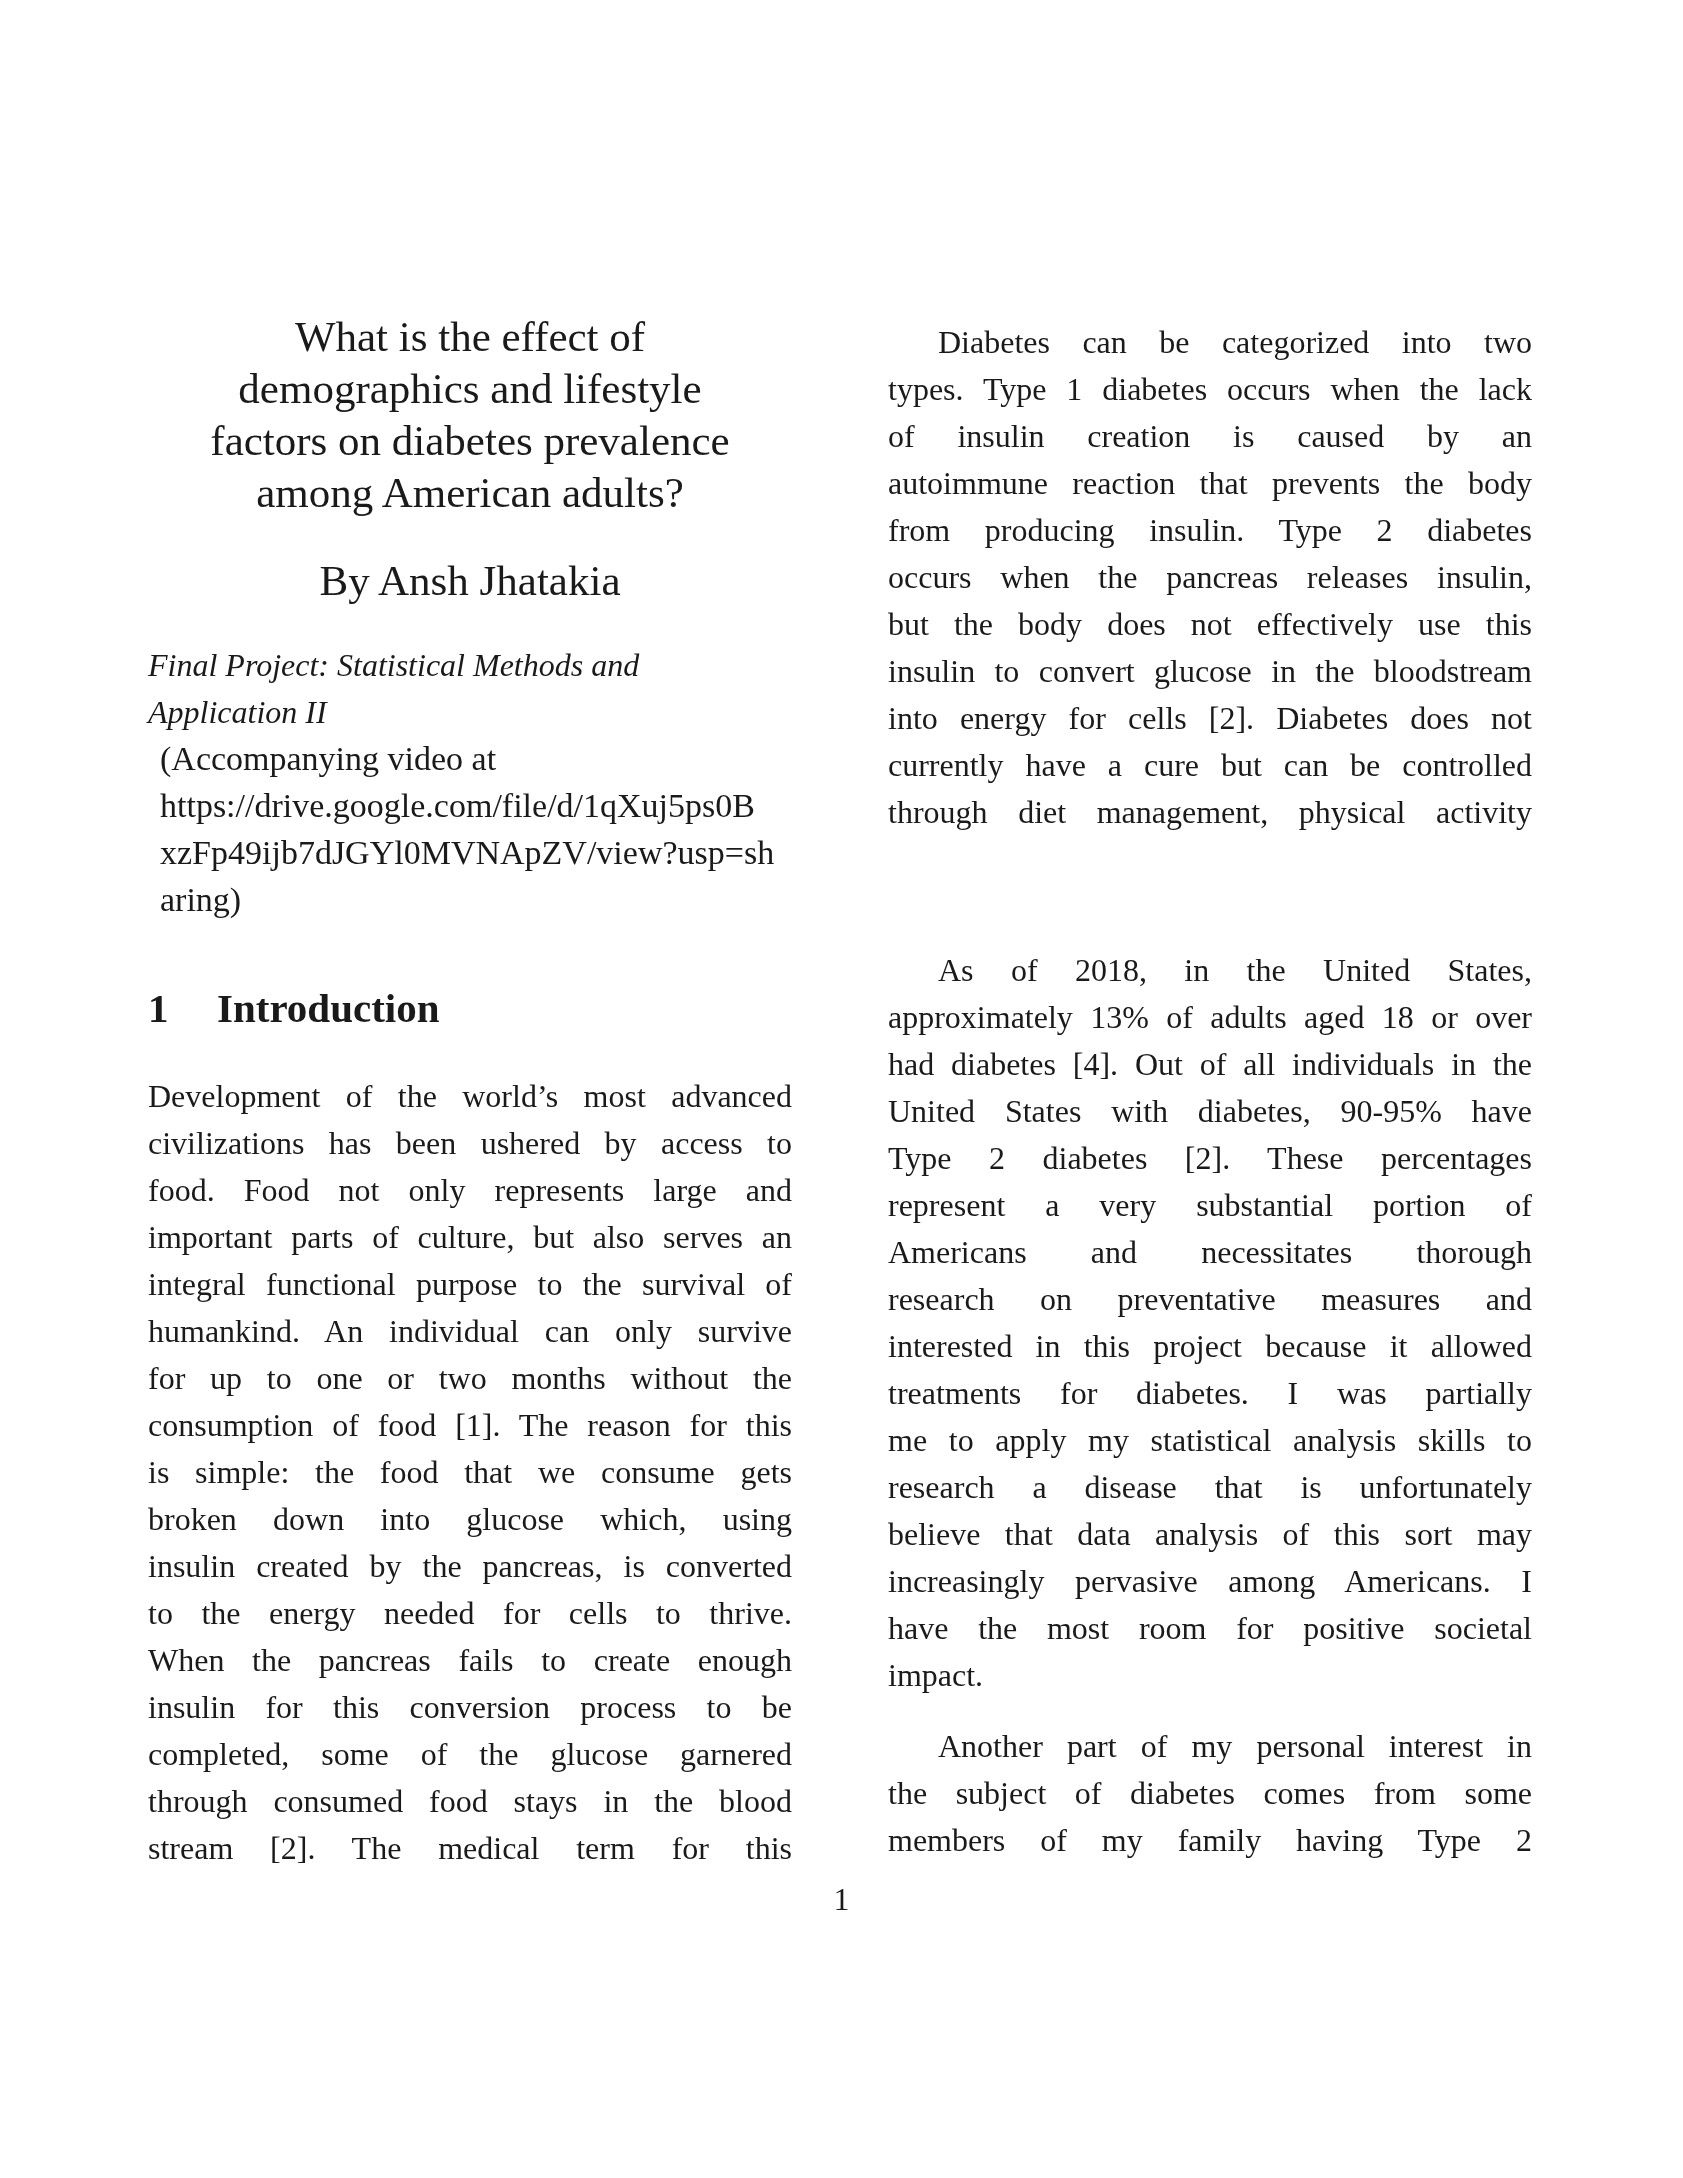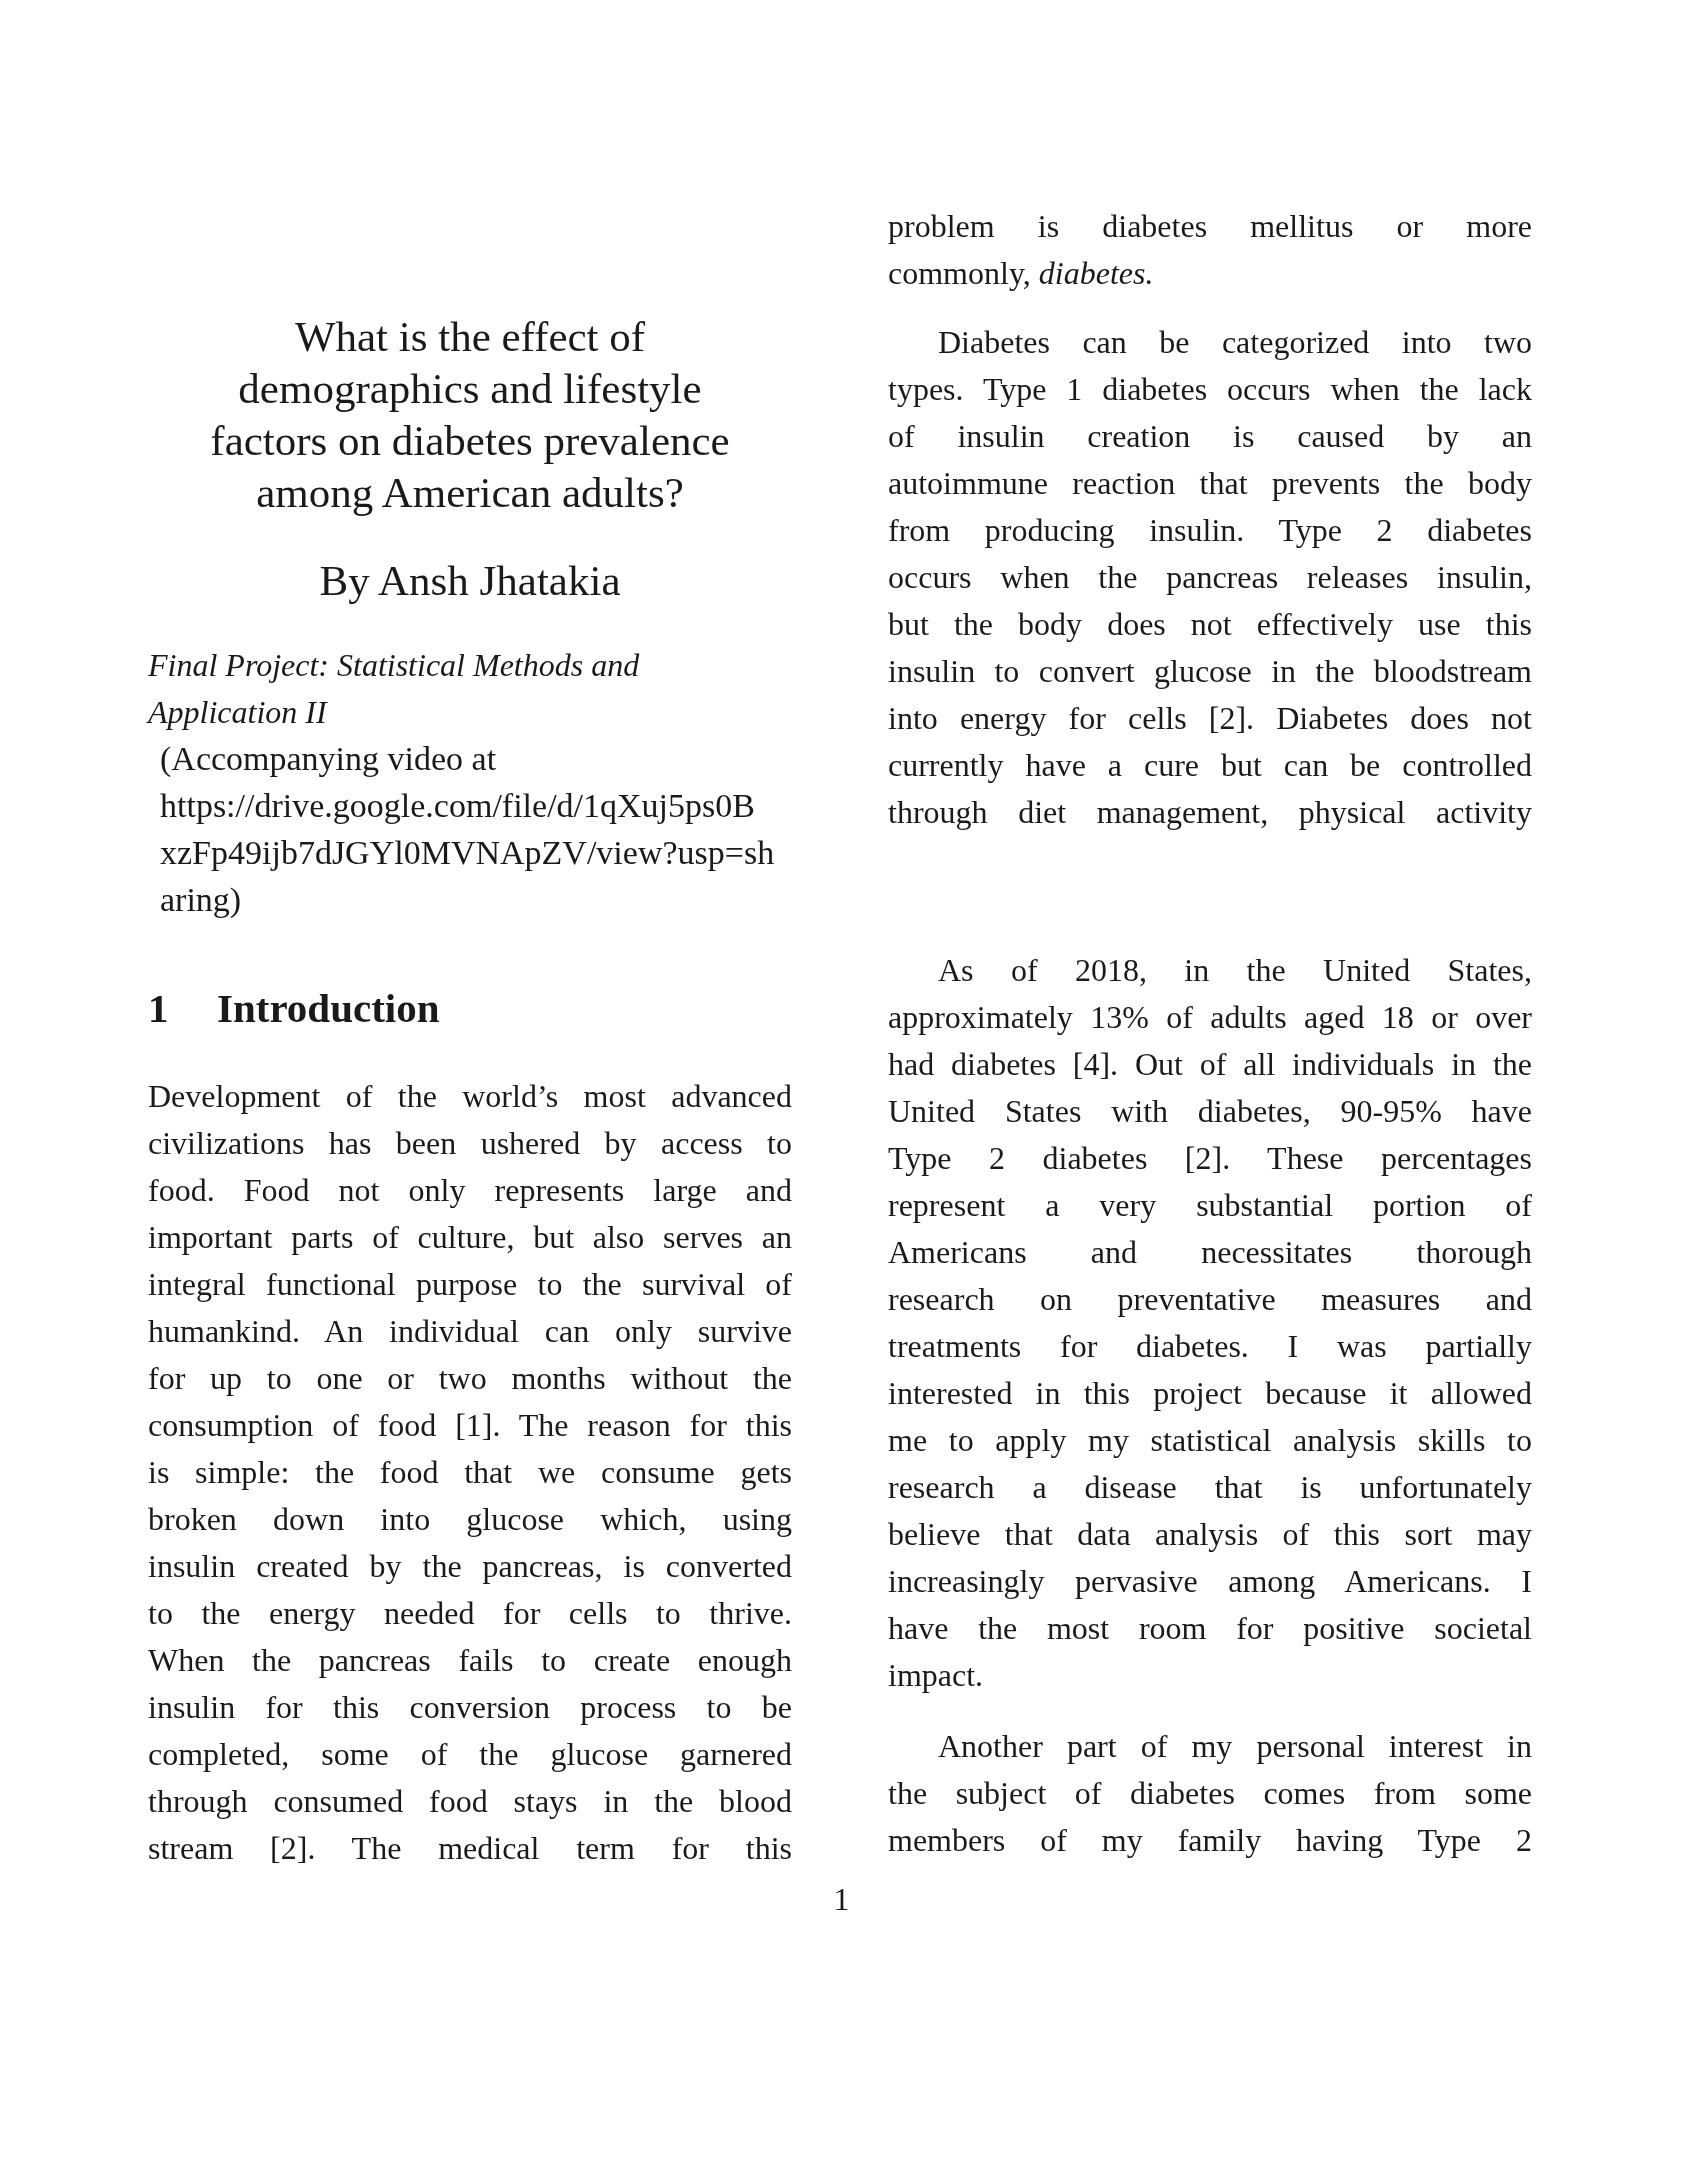--- a/index.html
+++ b/index.html
@@ -103,24 +103,20 @@
     <span class="ln">broken down into glucose which, using</span>
     <span class="ln">insulin created by the pancreas, is converted</span>
     <span class="ln">to the energy needed for cells to thrive.</span>
     <span class="ln">When the pancreas fails to create enough</span>
     <span class="ln">insulin for this conversion process to be</span>
     <span class="ln">completed, some of the glucose garnered</span>
     <span class="ln">through consumed food stays in the blood</span>
     <span class="ln">stream [2]. The medical term for this</span>
   </div>
 
-  <div class="lines" style="left:888px; top:203px;">
-    <span class="ln">problem is diabetes mellitus or more</span>
-    <span class="ln last"><span>commonly, </span><em>diabetes.</em></span>
-  </div>
 
   <div class="lines" style="left:888px; top:319px;">
     <span class="ln indent">Diabetes can be categorized into two</span>
     <span class="ln">types. Type 1 diabetes occurs when the lack</span>
     <span class="ln">of insulin creation is caused by an</span>
     <span class="ln">autoimmune reaction that prevents the body</span>
     <span class="ln">from producing insulin. Type 2 diabetes</span>
     <span class="ln">occurs when the pancreas releases insulin,</span>
     <span class="ln">but the body does not effectively use this</span>
     <span class="ln">insulin to convert glucose in the bloodstream</span>
@@ -131,22 +127,22 @@
 
   <div class="lines" style="left:888px; top:947px;">
     <span class="ln indent">As of 2018, in the United States,</span>
     <span class="ln">approximately 13% of adults aged 18 or over</span>
     <span class="ln">had diabetes [4]. Out of all individuals in the</span>
     <span class="ln">United States with diabetes, 90-95% have</span>
     <span class="ln">Type 2 diabetes [2]. These percentages</span>
     <span class="ln">represent a very substantial portion of</span>
     <span class="ln">Americans and necessitates thorough</span>
     <span class="ln">research on preventative measures and</span>
+    <span class="ln">interested in this project because it allowed</span>
     <span class="ln">treatments for diabetes. I was partially</span>
-    <span class="ln">interested in this project because it allowed</span>
     <span class="ln">me to apply my statistical analysis skills to</span>
     <span class="ln">research a disease that is unfortunately</span>
     <span class="ln">believe that data analysis of this sort may</span>
     <span class="ln">increasingly pervasive among Americans. I</span>
     <span class="ln">have the most room for positive societal</span>
     <span class="ln last">impact.</span>
   </div>
 
   <div class="lines" style="left:888px; top:1723px;">
     <span class="ln indent">Another part of my personal interest in</span>

